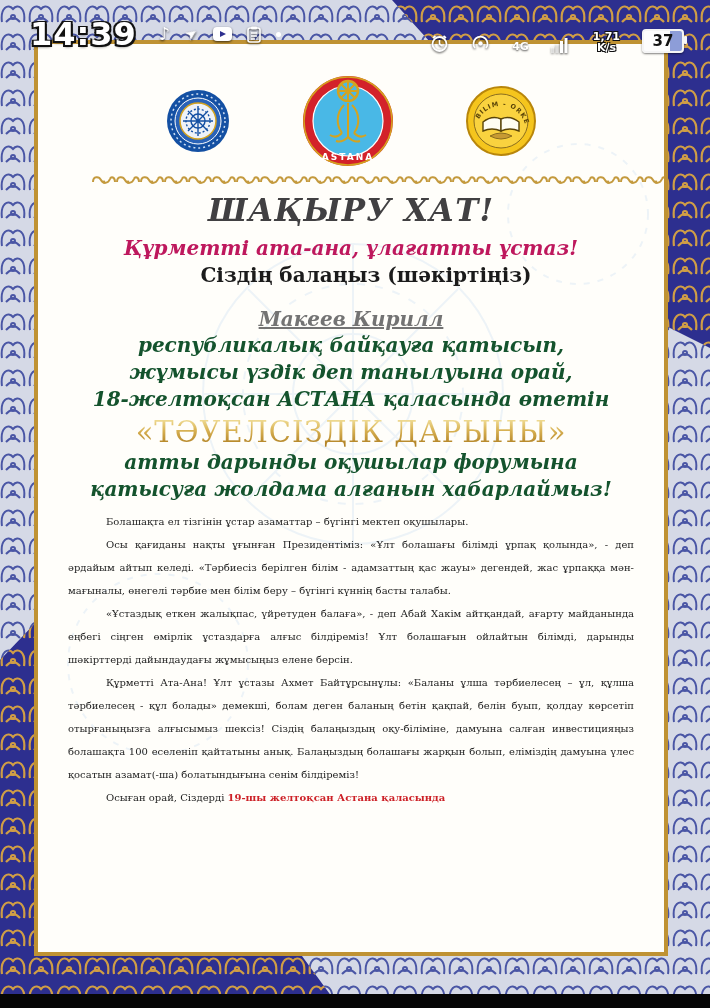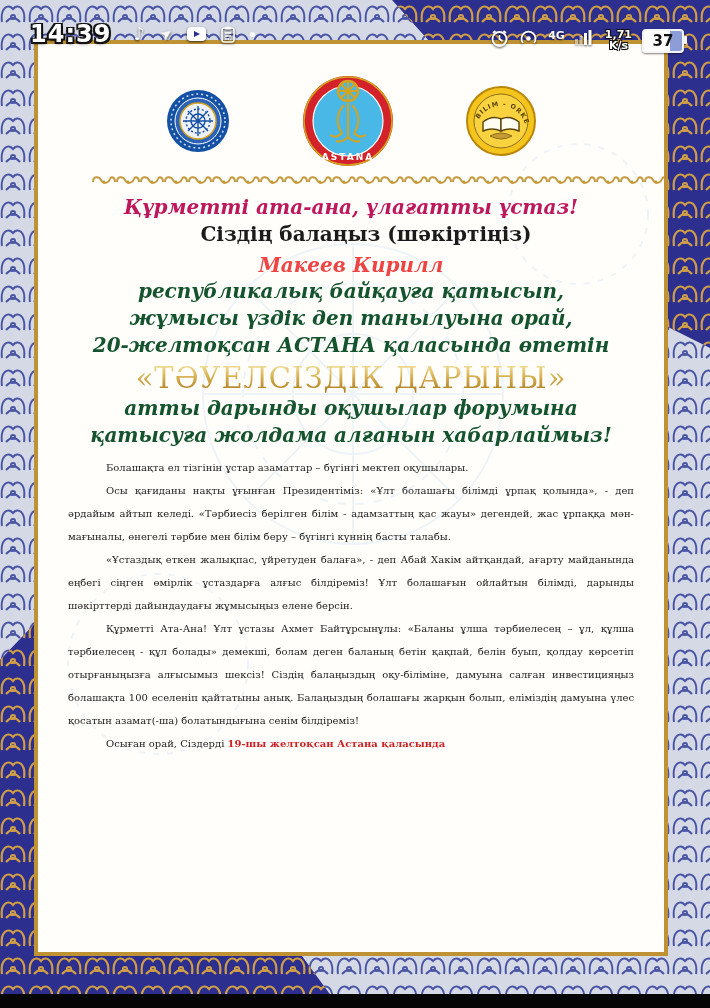--- a/index.html
+++ b/index.html
@@ -7,24 +7,24 @@
        font-family:"DejaVu Serif", serif;}
   
   #border-svg{position:absolute;left:0;top:0;z-index:0;}
   .doc{position:absolute;left:34px;top:40px;width:634px;height:916px;box-sizing:border-box;
        background:#fffefa;border:4px solid #bf9233;z-index:2;overflow:hidden;}
   .black-bar{position:absolute;left:0;right:0;bottom:0;height:14px;background:#060606;z-index:4;}
   
   .statusbar{position:absolute;top:16px;left:0;right:0;height:36px;z-index:6;display:flex;
              align-items:center;padding:0 26px 0 30px;box-sizing:border-box;color:#fff;
              font-family:"DejaVu Sans", sans-serif;}
-  .sb-time{font-size:24px;font-weight:bold;letter-spacing:1px;
+  .sb-time{font-size:32px;font-weight:bold;letter-spacing:1px;
            text-shadow:-2px -1px 0 #111,2px -1px 0 #111,-2px 2px 0 #111,2px 2px 0 #111,0 2px 3px rgba(0,0,0,.6);}
   .sb-left{display:flex;align-items:center;gap:15px;margin-left:22px;}
-  .sb-right{display:flex;align-items:flex-start;gap:10px;margin-left:auto;margin-top:13px;}
+  .sb-right{display:flex;align-items:flex-end;gap:22px;margin-left:auto;margin-top:13px;}
   .sb-glyph{font-size:18px;line-height:18px;filter:drop-shadow(0 1px 1px rgba(0,0,0,.7));}
   .sb-ico{filter:drop-shadow(0 1px 1px rgba(0,0,0,.7));display:block;}
   .sb-dot{width:5px;height:5px;border-radius:50%;background:#fff;}
   .net-type{font-size:11px;font-weight:bold;text-shadow:0 1px 2px rgba(0,0,0,.7);}
   .speed{font-size:11px;font-weight:bold;line-height:11px;text-align:center;
          text-shadow:-1px -1px 0 #111,1px -1px 0 #111,-1px 1px 0 #111,1px 1px 0 #111;}
   .battery{width:38px;height:20px;border:2px solid #f5f5f5;border-radius:4px;background:linear-gradient(90deg,#fdfdfd 68%,#8d9dd8 68%);
            display:flex;align-items:center;justify-content:center;position:relative;
            box-shadow:0 1px 2px rgba(0,0,0,.5);}
   .battery:after{content:"";position:absolute;right:-5px;top:5px;width:3px;height:8px;background:#f5f5f5;border-radius:1px;}
@@ -32,21 +32,21 @@
   
   .wm{position:absolute;left:0;top:0;z-index:0;opacity:.5;}
   .content{position:relative;z-index:1;}
   .logos{display:flex;justify-content:center;align-items:center;gap:72px;margin-top:30px;height:94px;}
   .divider{margin:6px 54px 0;height:13px;display:block;}
   .title{margin-top:5px;text-align:center;font-style:italic;font-weight:bold;font-size:31px;
          color:#414042;letter-spacing:1px;}
   .line{text-align:center;}
   .salutation{margin-top:8px;font-size:20px;font-weight:bold;font-style:italic;color:#be185d;}
   .child-line{margin-top:3px;font-size:20px;font-weight:bold;color:#1b1b1b;padding-left:30px;}
-  .student{margin-top:7px;font-size:20px;font-weight:bold;font-style:italic;color:#ef4444;}
+  .student{margin-top:20px;font-size:20px;font-weight:bold;font-style:italic;color:#737373;text-decoration:underline;}
   .invite-line{margin-top:2px;font-size:20px;font-weight:bold;font-style:italic;color:#14532d;line-height:25px;}
   .forum-title{margin-top:4px;font-size:29px;font-weight:normal;letter-spacing:1px;line-height:32px;
          background:linear-gradient(#f0dd96 10%,#d8b254 45%,#b08023 90%);
          -webkit-background-clip:text;background-clip:text;color:#c79a33;-webkit-text-fill-color:transparent;}
   .bodytext{margin:8px 30px 0;font-size:10px;line-height:23px;color:#232323;text-align:justify;}
   .bodytext p{margin:0;text-indent:38px;}
   .red{color:#cd2127;font-weight:bold;}
 </style>
 </head>
 <body>
@@ -140,26 +140,27 @@
     <svg class="divider" width="602" height="13">
       <defs>
         <pattern id="ornS" width="24" height="13" patternUnits="userSpaceOnUse">
           <path d="M1 8 C1 2 7 2 9 6 C11 10 16 10 18 5 C19 2 23 3 23 8" fill="none" stroke="#c49a3e" stroke-width="2"></path>
           <circle cx="12" cy="8" r="1.4" fill="#c49a3e"></circle>
         </pattern>
       </defs>
       <rect width="602" height="13" fill="url(#ornS)"></rect>
     </svg>
 
+    <div class="title line">ШАҚЫРУ ХАТ!</div>
     <div class="salutation line">Құрметті ата-ана, ұлағатты ұстаз!</div>
     <div class="child-line line">Сіздің балаңыз (шәкіртіңіз)</div>
     <div class="student line">Макеев Кирилл</div>
     <div class="invite-line line">республикалық байқауға қатысып,</div>
     <div class="invite-line line">жұмысы үздік деп танылуына орай,</div>
-    <div class="invite-line line">20-желтоқсан АСТАНА қаласында өтетін</div>
+    <div class="invite-line line">18-желтоқсан АСТАНА қаласында өтетін</div>
     <div class="forum-title line">«ТӘУЕЛСІЗДІК ДАРЫНЫ»</div>
     <div class="invite-line line">атты дарынды оқушылар форумына</div>
     <div class="invite-line line">қатысуға жолдама алғанын хабарлаймыз!</div>
 
     <div class="bodytext">
       <p>Болашақта ел тізгінін ұстар азаматтар – бүгінгі мектеп оқушылары.</p>
       <p>Осы қағиданы нақты ұғынған Президентіміз: «Ұлт болашағы білімді ұрпақ қолында», - деп әрдайым айтып келеді. «Тәрбиесіз берілген білім - адамзаттың қас жауы» дегендей, жас ұрпаққа мән-мағыналы, өнегелі тәрбие мен білім беру – бүгінгі күннің басты талабы.</p>
       <p>«Ұстаздық еткен жалықпас, үйретуден балаға», - деп Абай Хакім айтқандай, ағарту майданында еңбегі сіңген өмірлік ұстаздарға алғыс білдіреміз! Ұлт болашағын ойлайтын білімді, дарынды шәкірттерді дайындаудағы жұмысыңыз елене берсін.</p>
       <p>Құрметті Ата-Ана! Ұлт ұстазы Ахмет Байтұрсынұлы: «Баланы ұлша тәрбиелесең – ұл, құлша тәрбиелесең - құл болады» демекші, болам деген баланың бетін қақпай, белін буып, қолдау көрсетіп отырғаныңызға алғысымыз шексіз! Сіздің балаңыздың оқу-біліміне, дамуына салған инвестицияңыз болашақта 100 еселеніп қайтатыны анық. Балаңыздың болашағы жарқын болып, еліміздің дамуына үлес қосатын азамат(-ша) болатындығына сенім білдіреміз!</p>
       <p><span>Осыған орай, Сіздерді </span><span class="red">19-шы желтоқсан Астана қаласында</span></p>

